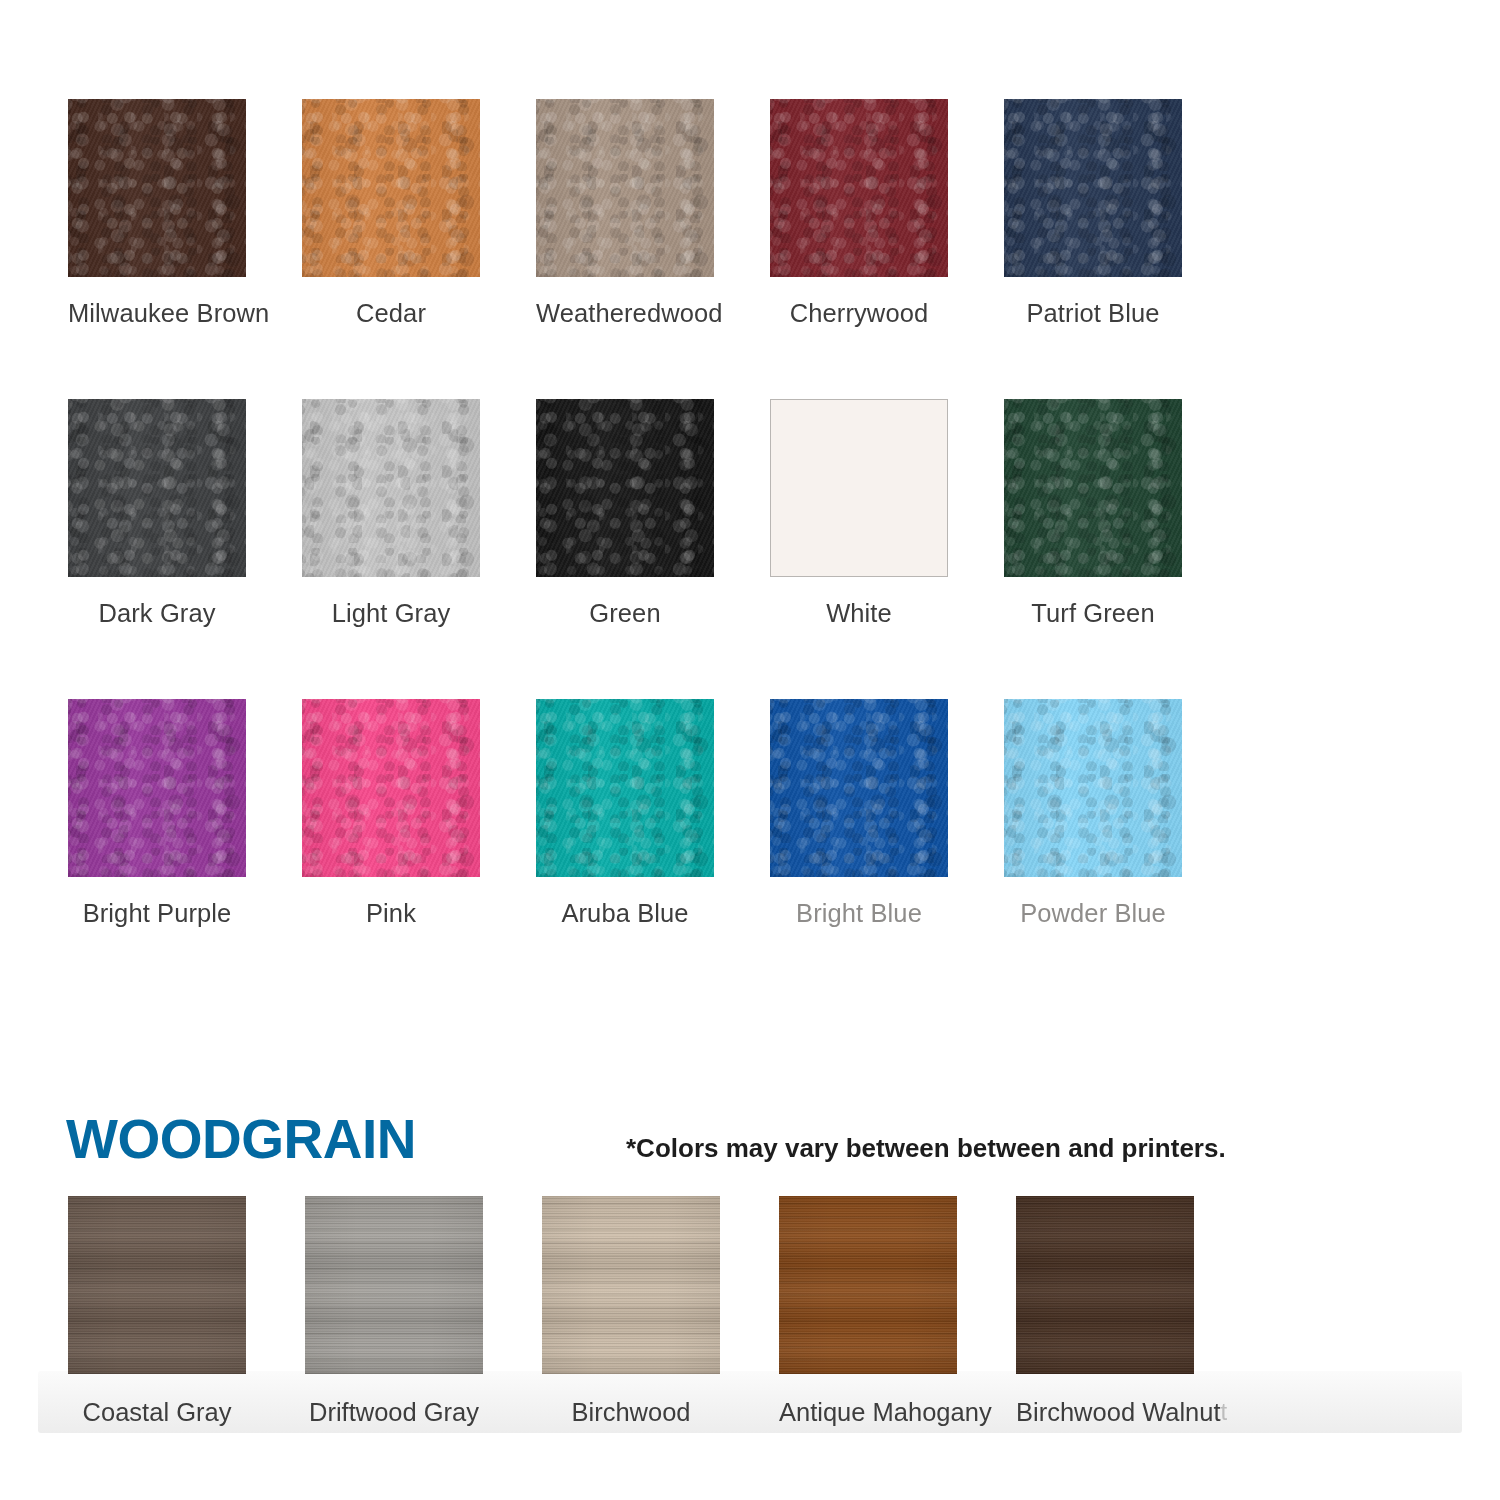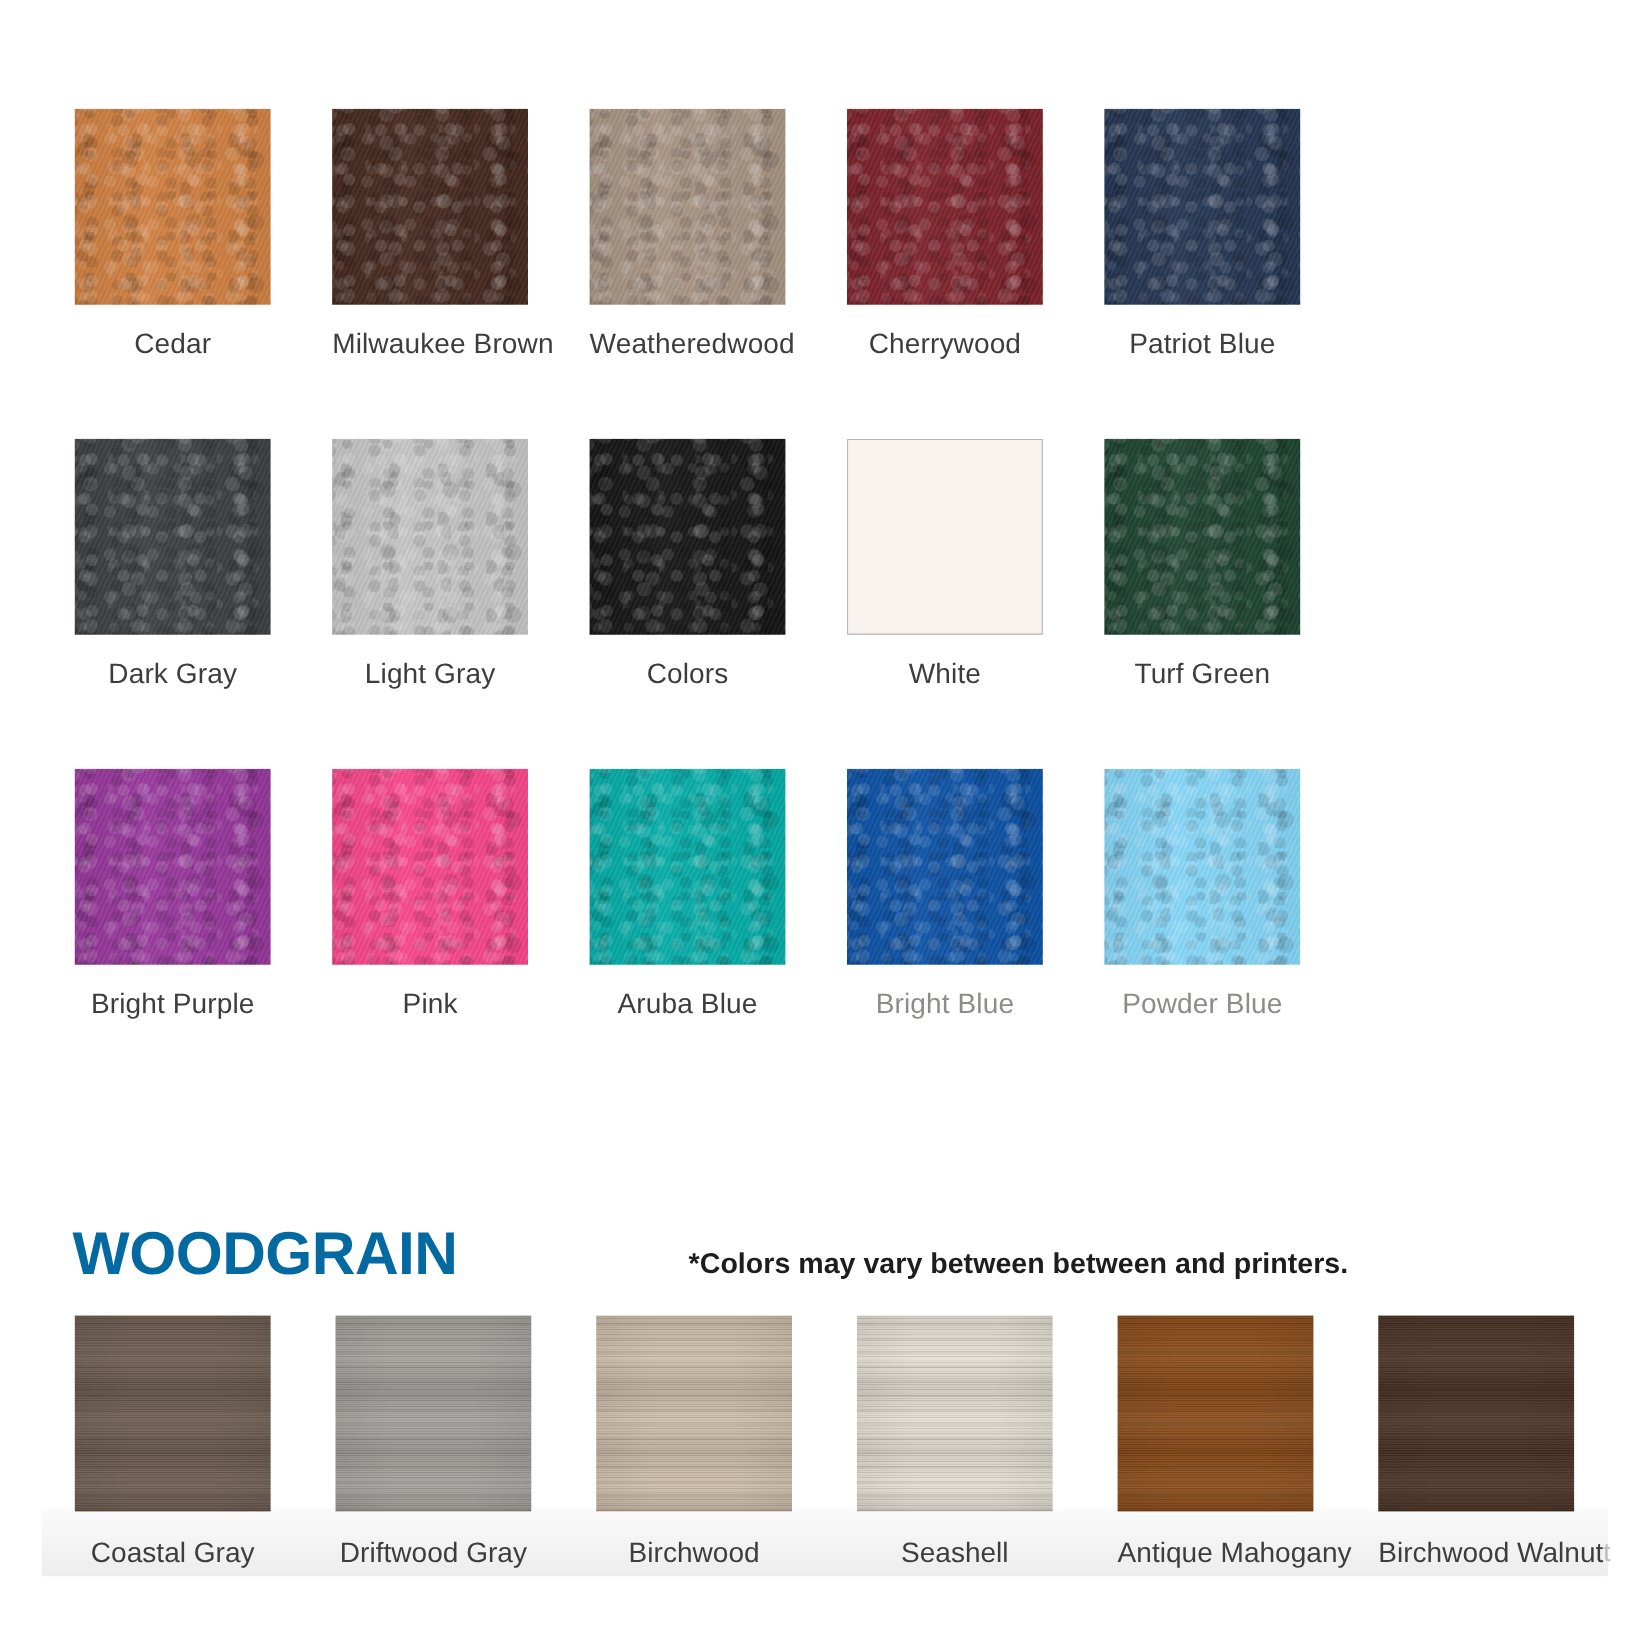--- a/index.html
+++ b/index.html
@@ -179,28 +179,28 @@
     font-size: 24px;
   }
 </style>
 </head>
 <body style="background: rgb(255, 255, 255);">
 
 <div id="color-grid">
 
   <div class="swatch-row">
     <div class="swatch-cell">
+      <div class="swatch-chip" style="background-color: rgb(70, 41, 31);"></div>
+      <div class="swatch-label">Milwaukee Brown</div>
+    </div>
+    <div class="swatch-cell">
       <div class="swatch-chip" style="background-color: rgb(207, 127, 65);"></div>
       <div class="swatch-label">Cedar</div>
     </div>
     <div class="swatch-cell">
-      <div class="swatch-chip" style="background-color: rgb(70, 41, 31);"></div>
-      <div class="swatch-label">Milwaukee Brown</div>
-    </div>
-    <div class="swatch-cell">
       <div class="swatch-chip" style="background-color: rgb(167, 147, 131);"></div>
       <div class="swatch-label">Weatheredwood</div>
     </div>
     <div class="swatch-cell">
       <div class="swatch-chip" style="background-color: rgb(125, 34, 43);"></div>
       <div class="swatch-label">Cherrywood</div>
     </div>
     <div class="swatch-cell">
       <div class="swatch-chip" style="background-color: rgb(37, 54, 83);"></div>
       <div class="swatch-label">Patriot Blue</div>
@@ -211,21 +211,21 @@
     <div class="swatch-cell">
       <div class="swatch-chip" style="background-color: rgb(61, 63, 65);"></div>
       <div class="swatch-label">Dark Gray</div>
     </div>
     <div class="swatch-cell">
       <div class="swatch-chip" style="background-color: rgb(196, 196, 196);"></div>
       <div class="swatch-label">Light Gray</div>
     </div>
     <div class="swatch-cell">
       <div class="swatch-chip" style="background-color: rgb(22, 22, 22);"></div>
-      <div class="swatch-label">Colors</div>
+      <div class="swatch-label">Green</div>
     </div>
     <div class="swatch-cell">
       <div class="swatch-chip bordered flat" style="background-color: rgb(247, 242, 238);"></div>
       <div class="swatch-label">White</div>
     </div>
     <div class="swatch-cell">
       <div class="swatch-chip" style="background-color: rgb(31, 68, 49);"></div>
       <div class="swatch-label">Turf Green</div>
     </div>
   </div>
@@ -267,24 +267,20 @@
     <div class="wood-chip" style="background-color: rgb(109, 91, 79);"></div>
     <div class="wood-label">Coastal Gray</div>
   </div>
   <div class="wood-cell">
     <div class="wood-chip" style="background-color: rgb(163, 160, 155);"></div>
     <div class="wood-label">Driftwood Gray</div>
   </div>
   <div class="wood-cell">
     <div class="wood-chip" style="background-color: rgb(205, 189, 169);"></div>
     <div class="wood-label">Birchwood</div>
-  </div>
-  <div class="wood-cell">
-    <div class="wood-chip" style="background-color: rgb(228, 222, 210);"></div>
-    <div class="wood-label">Seashell</div>
   </div>
   <div class="wood-cell">
     <div class="wood-chip" style="background-color: rgb(138, 74, 24);"></div>
     <div class="wood-label">Antique Mahogany</div>
   </div>
   <div class="wood-cell">
     <div class="wood-chip" style="background-color: rgb(74, 50, 35);"></div>
     <div class="wood-label">
       <span>Birchwood Walnut</span><span class="tail">t</span>
     </div>

